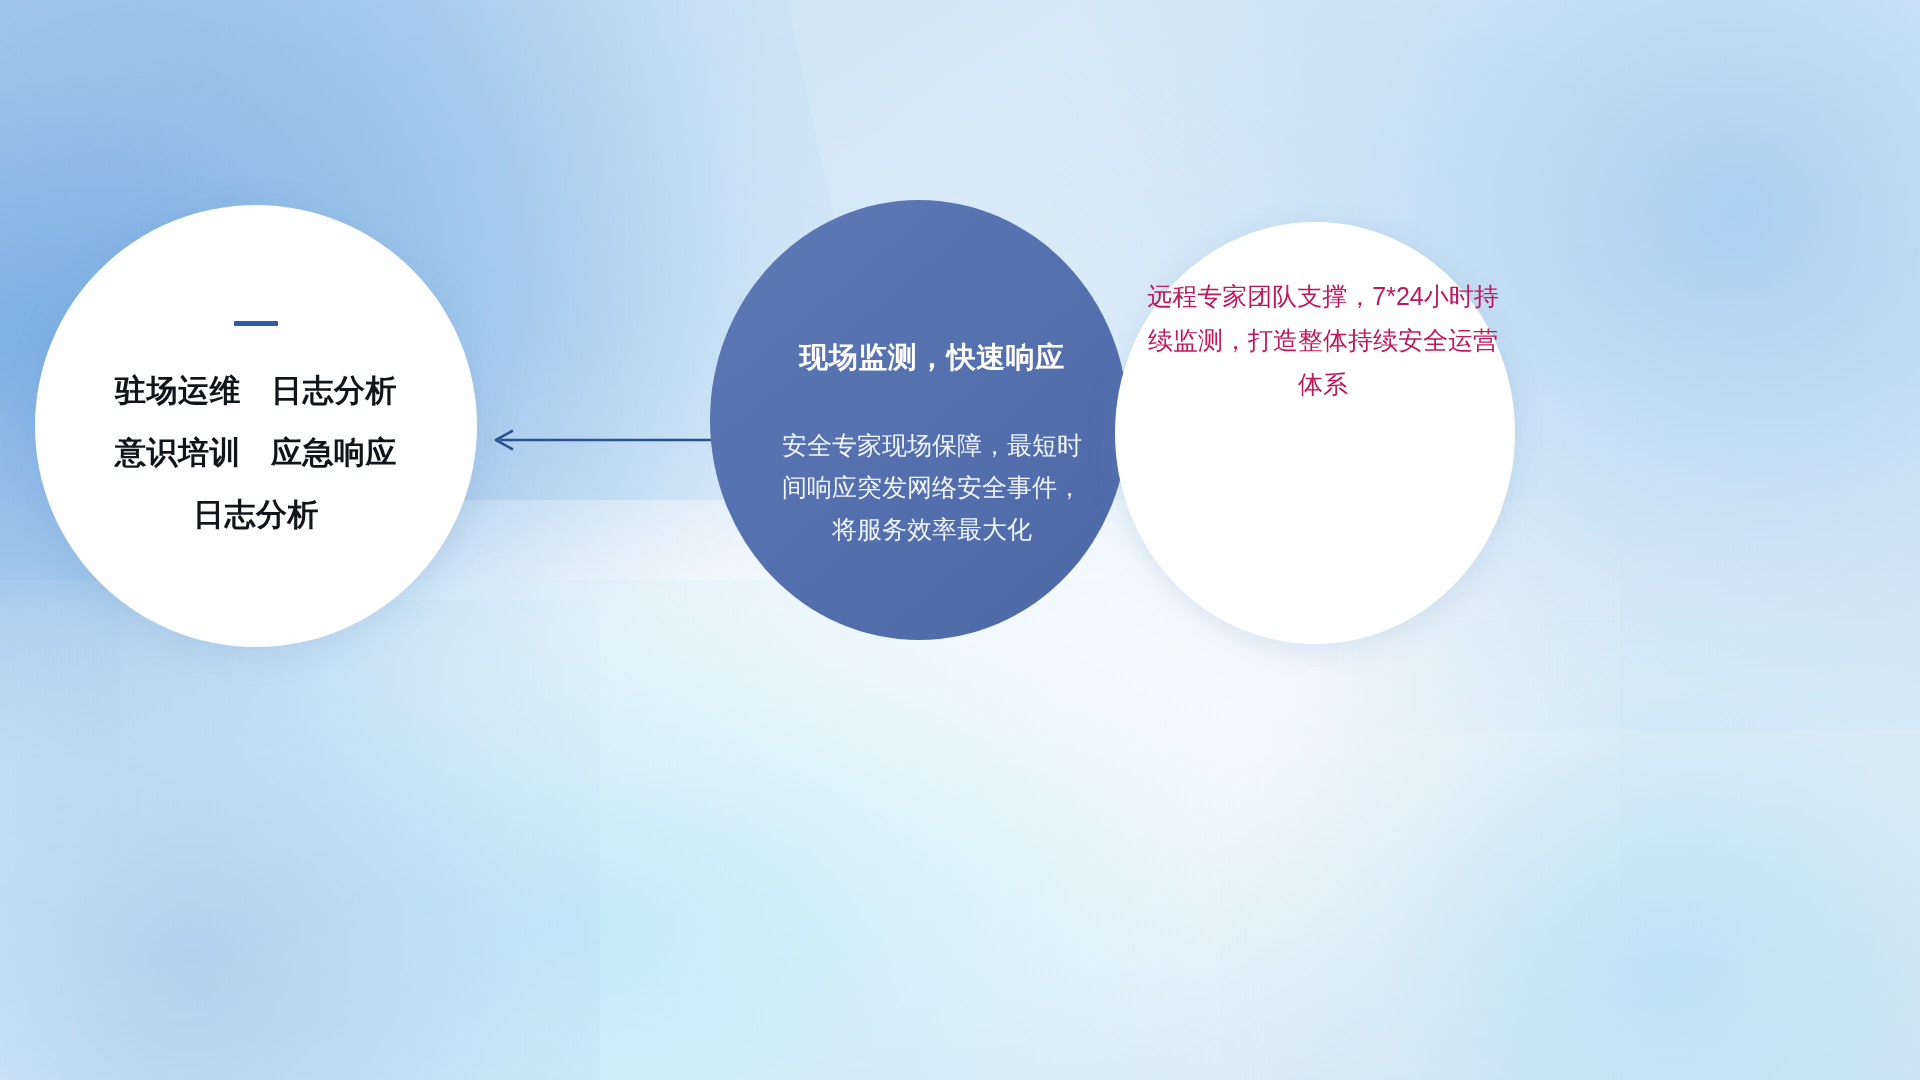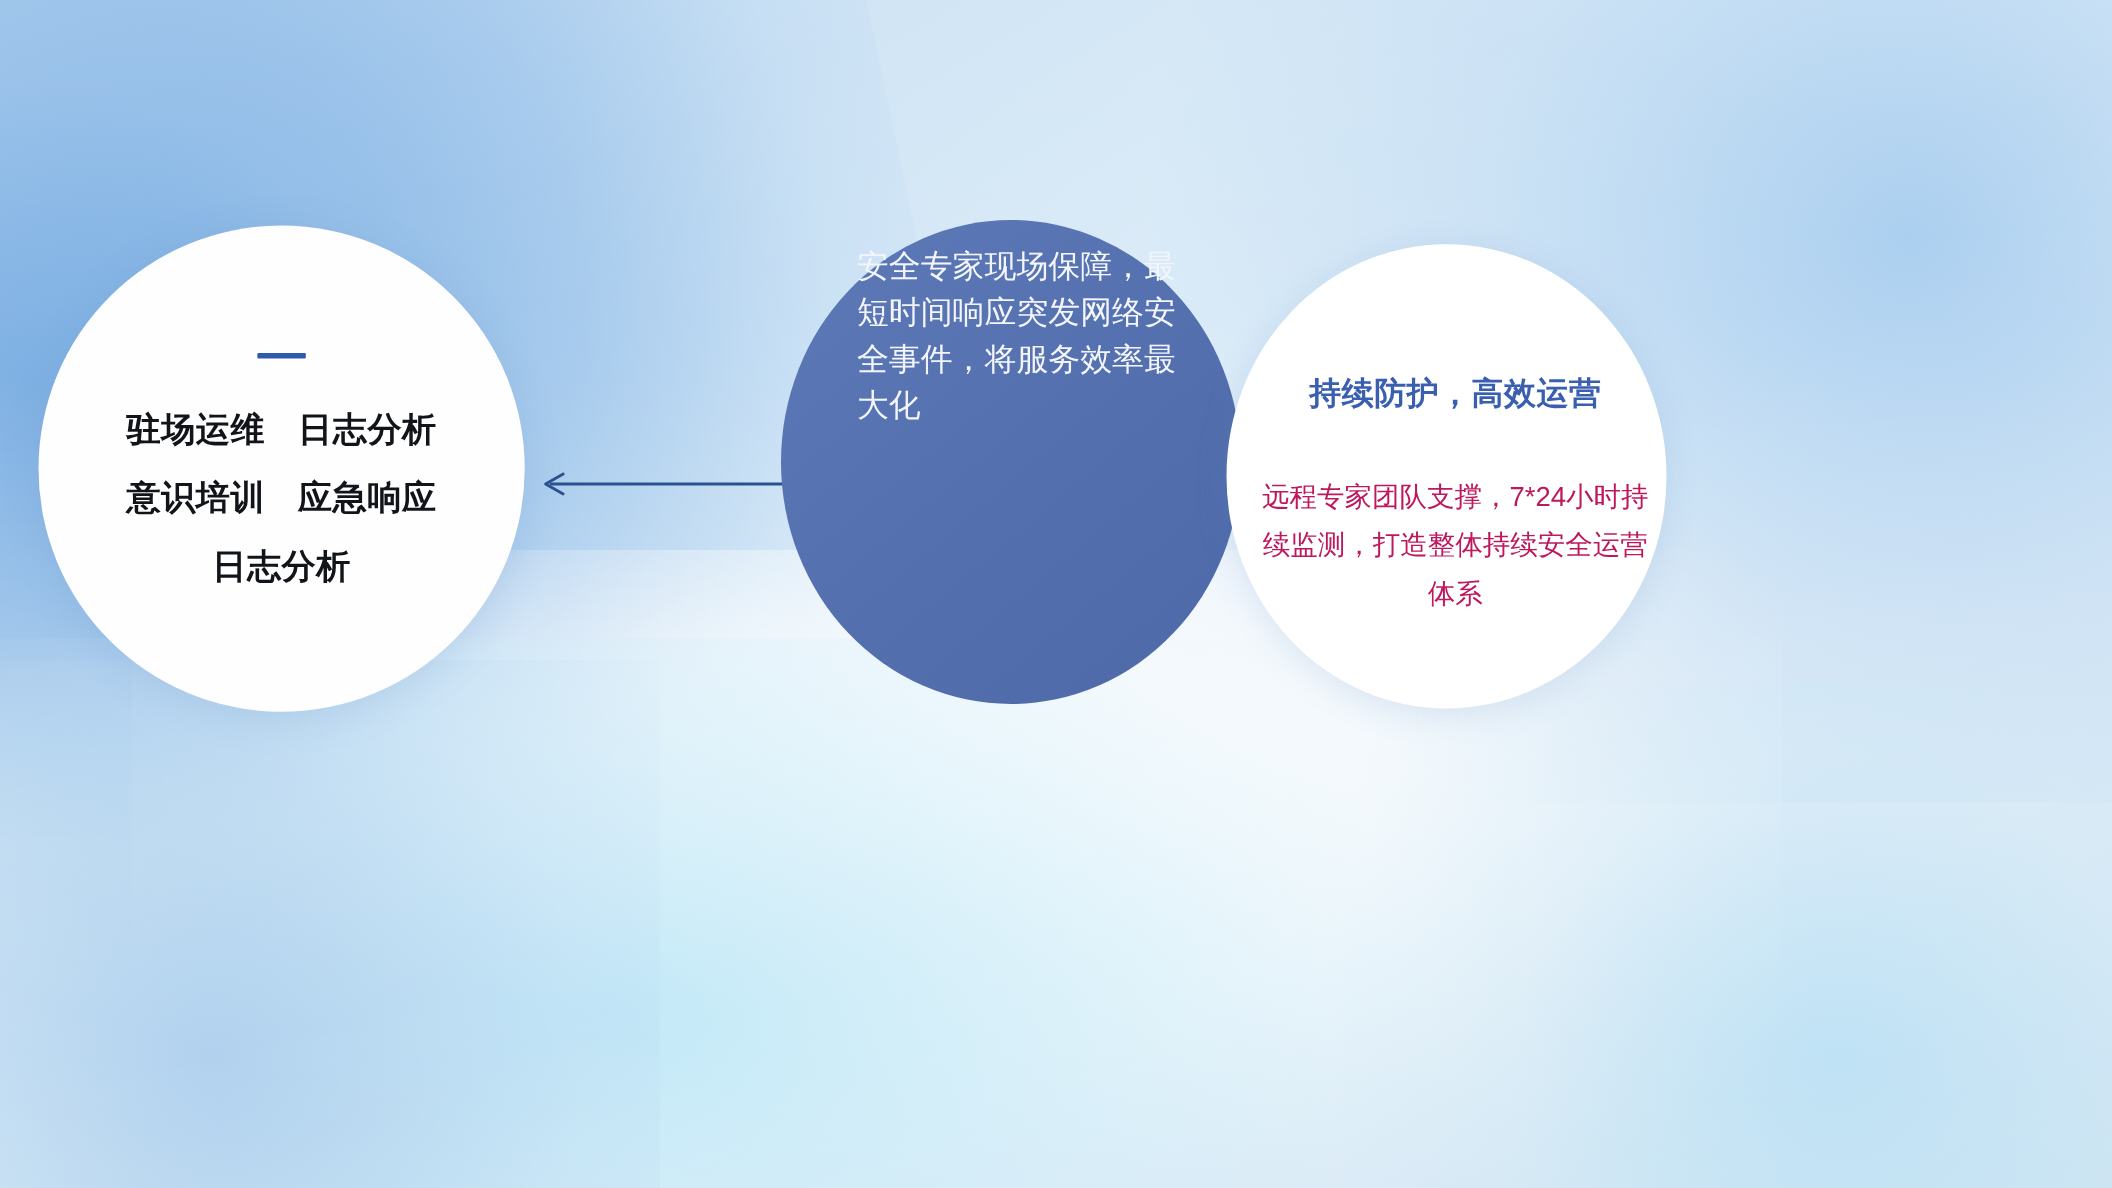--- a/index.html
+++ b/index.html
@@ -46,22 +46,22 @@
   .left-lines{margin-top:44px;display:flex;flex-direction:column;gap:20px;align-items:center;}
   .left-line{font-size:31px;font-weight:bold;color:#111418;letter-spacing:.5px;white-space:nowrap;
     display:flex;gap:30px;}
   .left-line span{display:inline-block;}
 
   
   .mid-inner{position:absolute;left:0;top:0;width:418px;height:440px;
     display:flex;flex-direction:column;align-items:center;}
   .mid-title{margin-top:138px;font-size:29px;font-weight:bold;color:#ffffff;white-space:nowrap;
     letter-spacing:.5px;transform:translateX(13px);}
-  .mid-body{margin-top:22px;width:306px;font-size:29px;line-height:42px;color:#f2f5fb;
-    transform:translateX(13px);}
+  .mid-body{margin-top:46px;width:306px;font-size:25px;line-height:42px;color:#f2f5fb;
+    text-align:center;transform:translateX(13px);}
 
   
   .right-inner{position:absolute;left:0;top:0;width:400px;height:422px;
     display:flex;flex-direction:column;align-items:center;}
   .right-title{margin-top:116px;font-size:29px;font-weight:bold;color:#3a5fb0;white-space:nowrap;
     letter-spacing:.5px;transform:translateX(8px);}
   .right-body{margin-top:52px;width:372px;font-size:25px;line-height:44px;color:#be185d;
     text-align:center;transform:translateX(8px);}
 
   
@@ -107,24 +107,24 @@
 
   <div class="arrow">
     <svg width="225" height="30" viewBox="0 0 225 30" xmlns="http://www.w3.org/2000/svg">
       <line x1="224" y1="15" x2="10" y2="15" stroke="#2a528f" stroke-width="2.6"></line>
       <polyline points="22,6 6,15 22,24" fill="none" stroke="#2a528f" stroke-width="2.6" stroke-linecap="round" stroke-linejoin="round"></polyline>
     </svg>
   </div>
 
   <div class="circle c-mid">
     <div class="mid-inner">
+      <div class="mid-title">现场监测，快速响应</div>
       <div class="mid-body">安全专家现场保障，最短时间响应突发网络安全事件，将服务效率最大化</div>
     </div>
   </div>
 
   <div class="circle c-right">
     <div class="right-inner">
-      <div class="right-title">持续防护，高效运营</div>
       <div class="right-body">远程专家团队支撑，7*24小时持续监测，打造整体持续安全运营体系</div>
     </div>
   </div>
 
 </div>
 
 </body></html>

